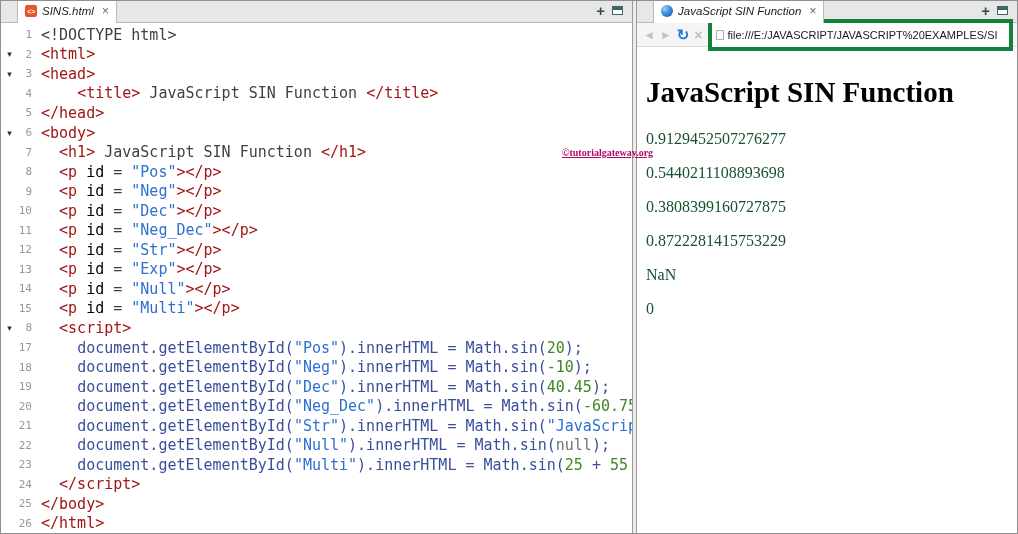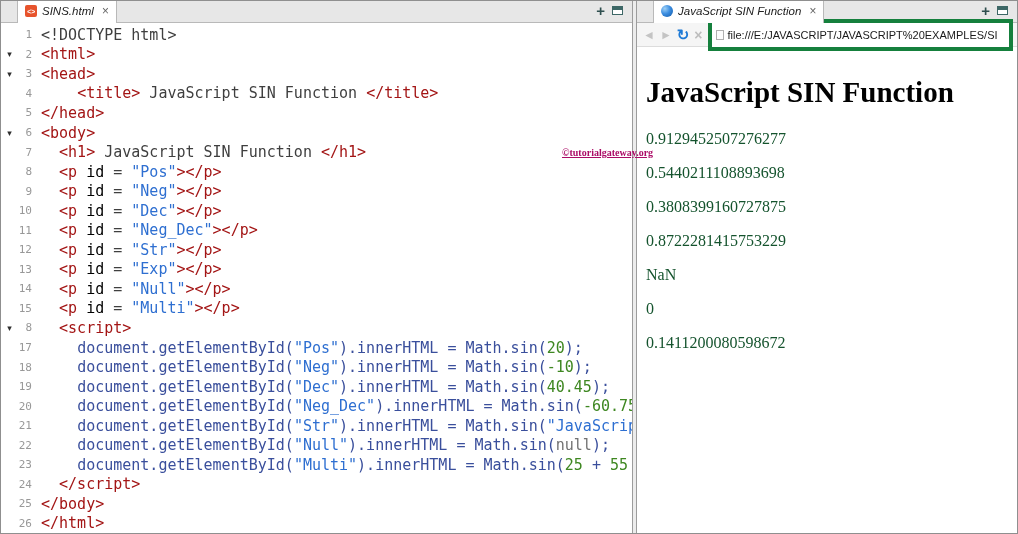--- a/index.html
+++ b/index.html
@@ -150,19 +150,18 @@
 
     <div class="page">
       <h1>JavaScript SIN Function</h1>
       <div id="output-values">
           <p>0.9129452507276277</p>
           <p>0.5440211108893698</p>
           <p>0.3808399160727875</p>
           <p>0.8722281415753229</p>
           <p>NaN</p>
           <p>0</p>
-          <p>0.1411200080598672</p>
         </div>
     </div>
   </section>
 
   <div class="watermark">©tutorialgateway.org</div>
 </div>
 
 </body></html>

